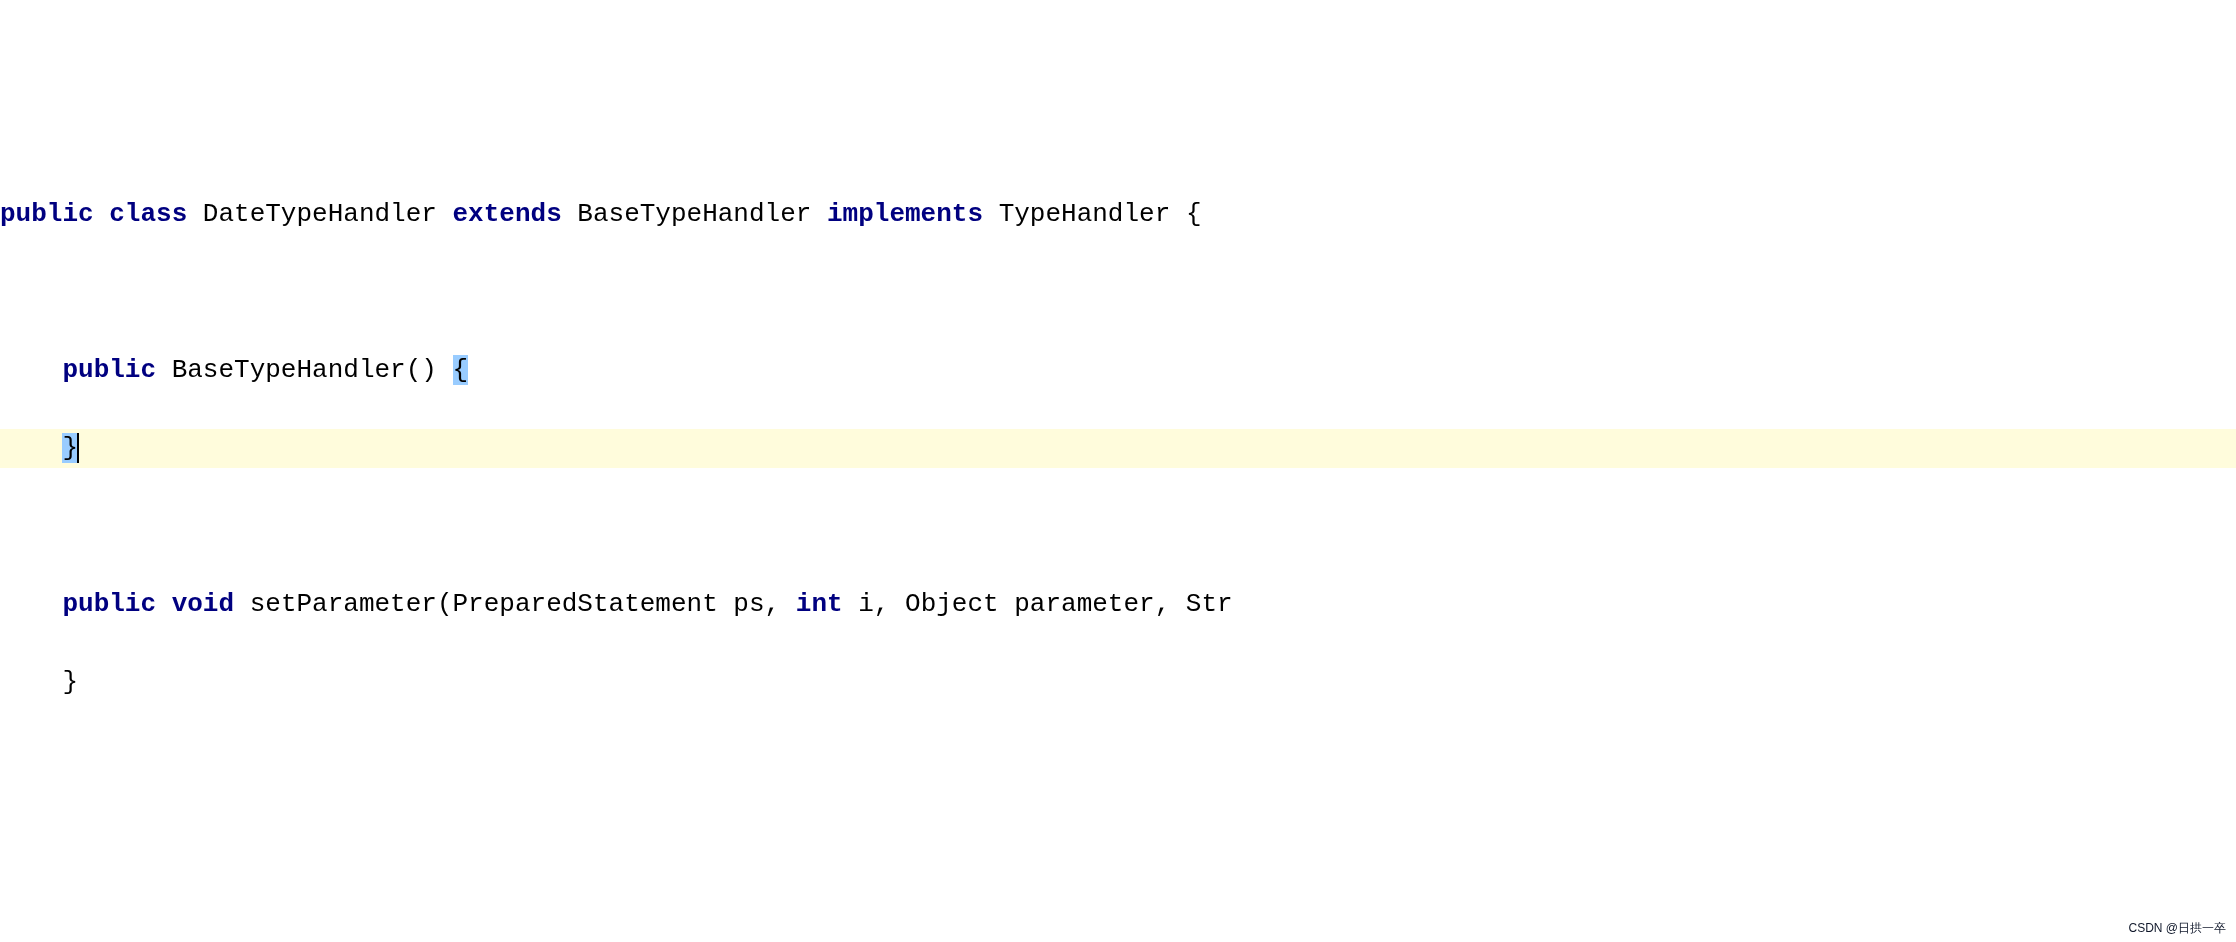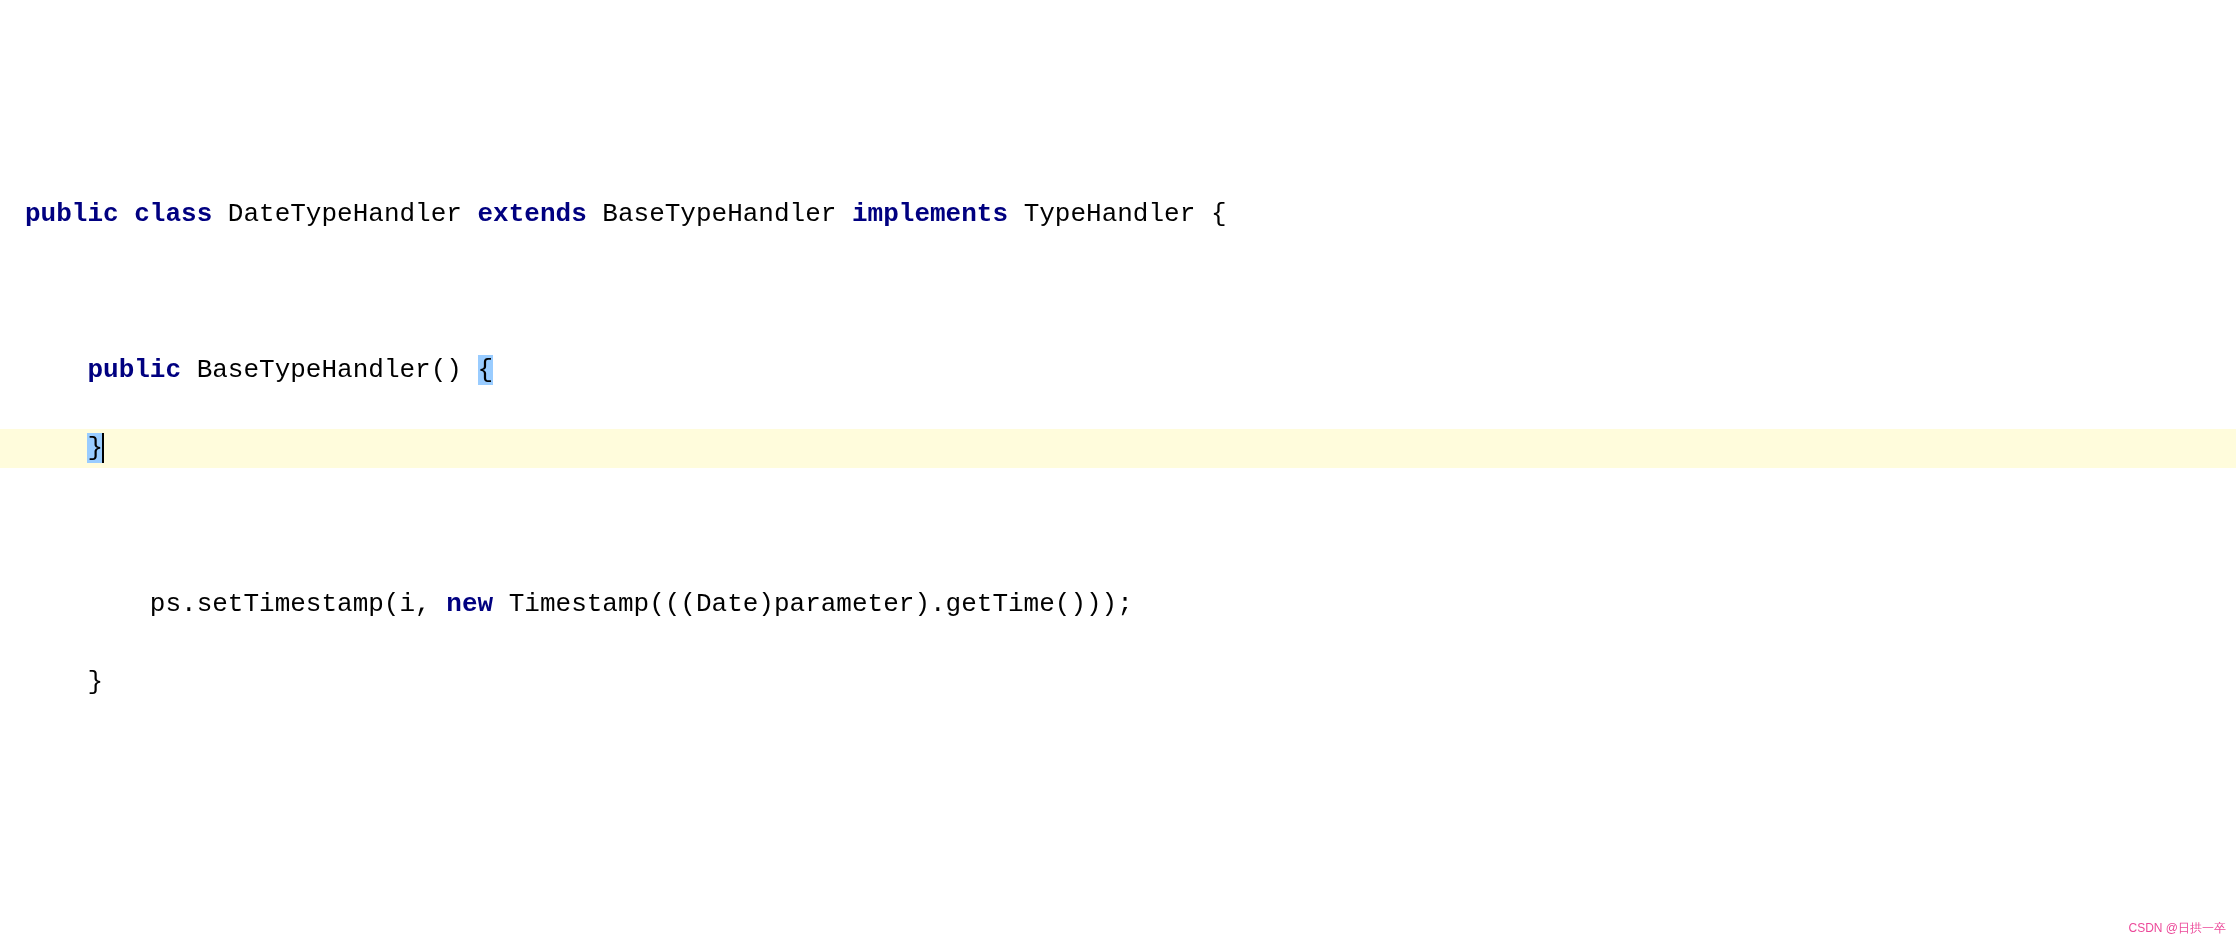--- a/index.html
+++ b/index.html
@@ -16,21 +16,20 @@
       white-space: pre;
       overflow-x: hidden;
     }
     .code-container {
       padding: 0;
       position: relative;
     }
     .line {
       display: block;
       min-height: 39px;
-      padding-left: 25px;
     }
     .current-line {
       background: #fffcdc;
     }
     .keyword {
       color: #000080;
       font-weight: bold;
     }
     .string {
       color: #008000;
@@ -47,36 +46,36 @@
       display: inline-block;
       height: 30px;
       vertical-align: text-bottom;
       margin-left: -1px;
     }
     .watermark {
       position: fixed;
       bottom: 5px;
       right: 10px;
       font-size: 12px;
-      color: #ec4899;
+      color: #0f172a;
       font-family: Arial, sans-serif;
     }
   </style>
 </head>
 <body>
 
 
 
 <div class="code-container">
 <span class="line"><span class="keyword">public</span> <span class="keyword">class</span> <span class="plain">DateTypeHandler</span> <span class="keyword">extends</span> <span class="plain">BaseTypeHandler</span> <span class="keyword">implements</span> <span class="plain">TypeHandler</span> <span class="plain">{</span></span>
 <span class="line"> </span>
 <span class="line">    <span class="keyword">public</span> <span class="plain">BaseTypeHandler()</span> <span class="plain brace-highlight">{</span></span>
 <span class="line current-line">    <span class="plain brace-highlight">}</span><span class="caret"></span></span>
 <span class="line"> </span>
-<span class="line">        <span class="plain">ps.setTimestamp(i,</span> <span class="keyword">new</span> <span class="plain">Timestamp(((Date)parameter).getTime()));</span></span>
+<span class="line">    <span class="keyword">public</span> <span class="keyword">void</span> <span class="plain">setParameter(PreparedStatement ps,</span> <span class="keyword">int</span> <span class="plain">i, Object parameter, Str</span></span>
 <span class="line">    <span class="plain">}</span></span>
 <span class="line"> </span>
 
 
 
 
 
 
 
 </div>

